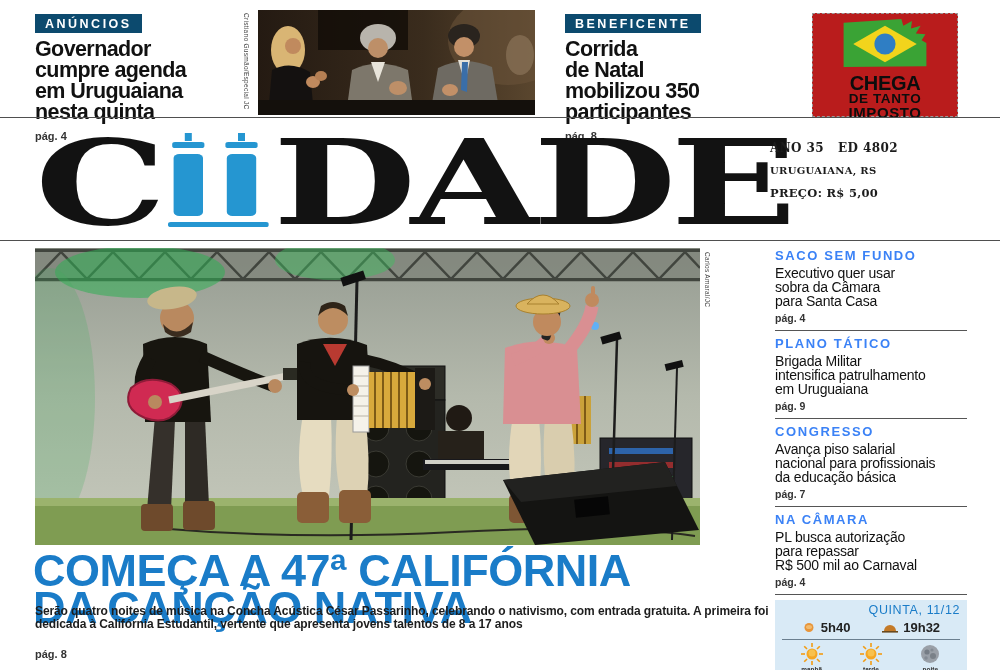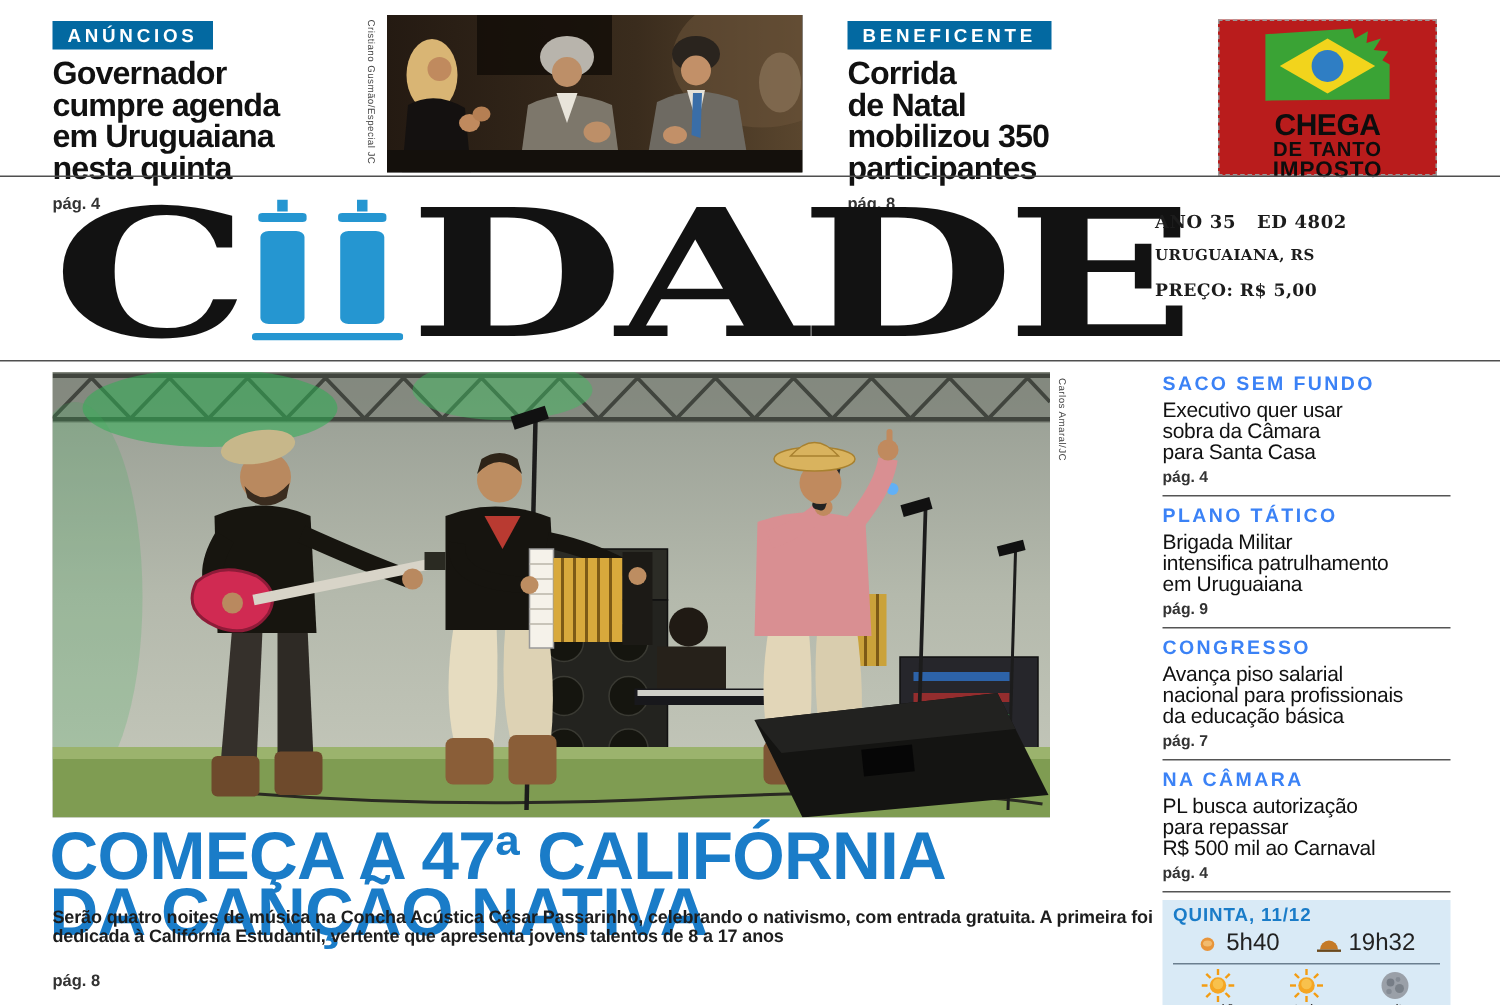--- a/index.html
+++ b/index.html
@@ -5,21 +5,21 @@
   * { margin:0; padding:0; box-sizing:border-box; }
   html,body { background:#e8e8e8; }
   #page {
     position:relative; width:1000px; height:670px; background:#ffffff;
     font-family:"Liberation Sans", sans-serif; overflow:hidden; margin:0 auto;
     color:#1a1a1a;
   }
   .rule { position:absolute; left:0; right:0; height:1px; background:#4f4f4f; }
   
   .tag {
-    display:inline-block; padding:3px 10px 2px; background:#0369a1; color:#fff;
+    display:inline-block; padding:3px 10px 2px; background:#0c4a6e; color:#fff;
     font-size:12.5px; font-weight:bold; letter-spacing:2.5px;
   }
   .top-col { position:absolute; top:14px; }
   .top-head {
     margin-top:6px; font-size:21.5px; line-height:0.98; font-weight:bold;
     letter-spacing:-0.6px; color:#111; white-space:pre-line;
   }
   .pageref { font-size:11px; font-weight:bold; color:#333; margin-top:7px; }
   .vcredit {
     position:absolute; writing-mode:vertical-rl; font-size:6.5px; color:#444;
@@ -49,23 +49,23 @@
   .mast-info .price { margin-top:9px; font-size:11.5px; letter-spacing:0.3px; }
   
   #sidebar { position:absolute; left:775px; top:243px; width:192px; }
   .sb-item { padding:5px 0 6px; border-bottom:1px solid #555; }
   .sb-kicker { font-size:13px; font-weight:bold; color:#3b82f6; letter-spacing:1.6px; }
   .sb-head { margin-top:3px; font-size:14px; line-height:1.0; font-weight:normal; color:#111;
     letter-spacing:-0.2px; white-space:pre-line; }
   .sb-page { margin-top:4px; font-size:10.5px; font-weight:bold; color:#333; }
   
   #weather { margin-top:5px; background:#d9eaf6; padding:3px 7px 4px; }
-  .w-title { text-align:left; font-size:12.5px; font-weight:bold; color:#1a7cc8; letter-spacing:0.6px; }
+  .w-title { text-align:right; font-size:12.5px; font-weight:normal; color:#1a7cc8; letter-spacing:0.6px; }
   .w-sunrow { display:flex; justify-content:space-around; padding:3px 4px 4px;
-    font-size:16px; font-weight:normal; color:#222; }
+    font-size:13px; font-weight:bold; color:#222; }
   .w-sunrow .cell { display:flex; align-items:center; gap:5px; }
   .w-div { border-top:1px solid #6b7f8f; }
   .w-periods { display:flex; justify-content:space-around; padding:3px 0 2px; }
   .w-period { display:flex; flex-direction:column; align-items:center; gap:1px; }
   .w-period .plabel { font-size:6.5px; font-weight:bold; color:#333; }
   
   .lead-head { position:absolute; left:33px; font-size:45px; font-weight:bold;
     color:#1a7cc8; letter-spacing:-0.5px; line-height:0.84; }
   .lead-deck { position:absolute; left:35px; top:605px; width:738px; font-size:12px;
     line-height:1.07; font-weight:bold; color:#1d1d1d; letter-spacing:-0.1px; }

